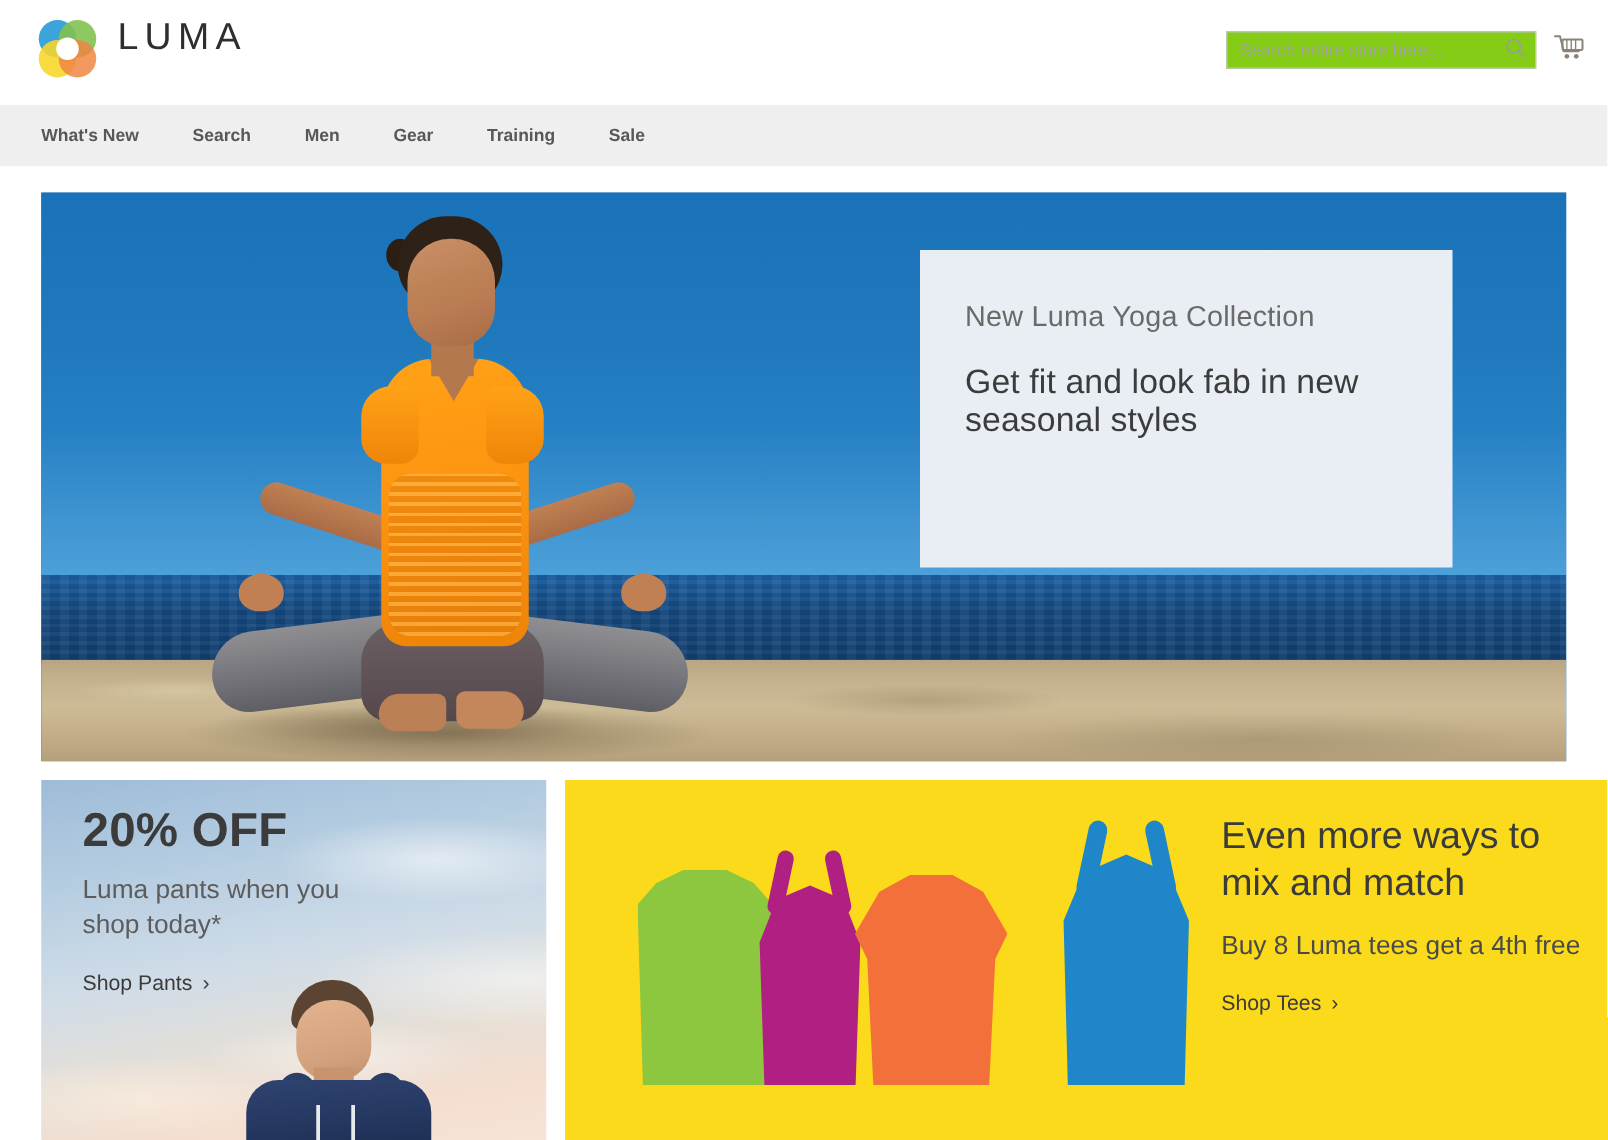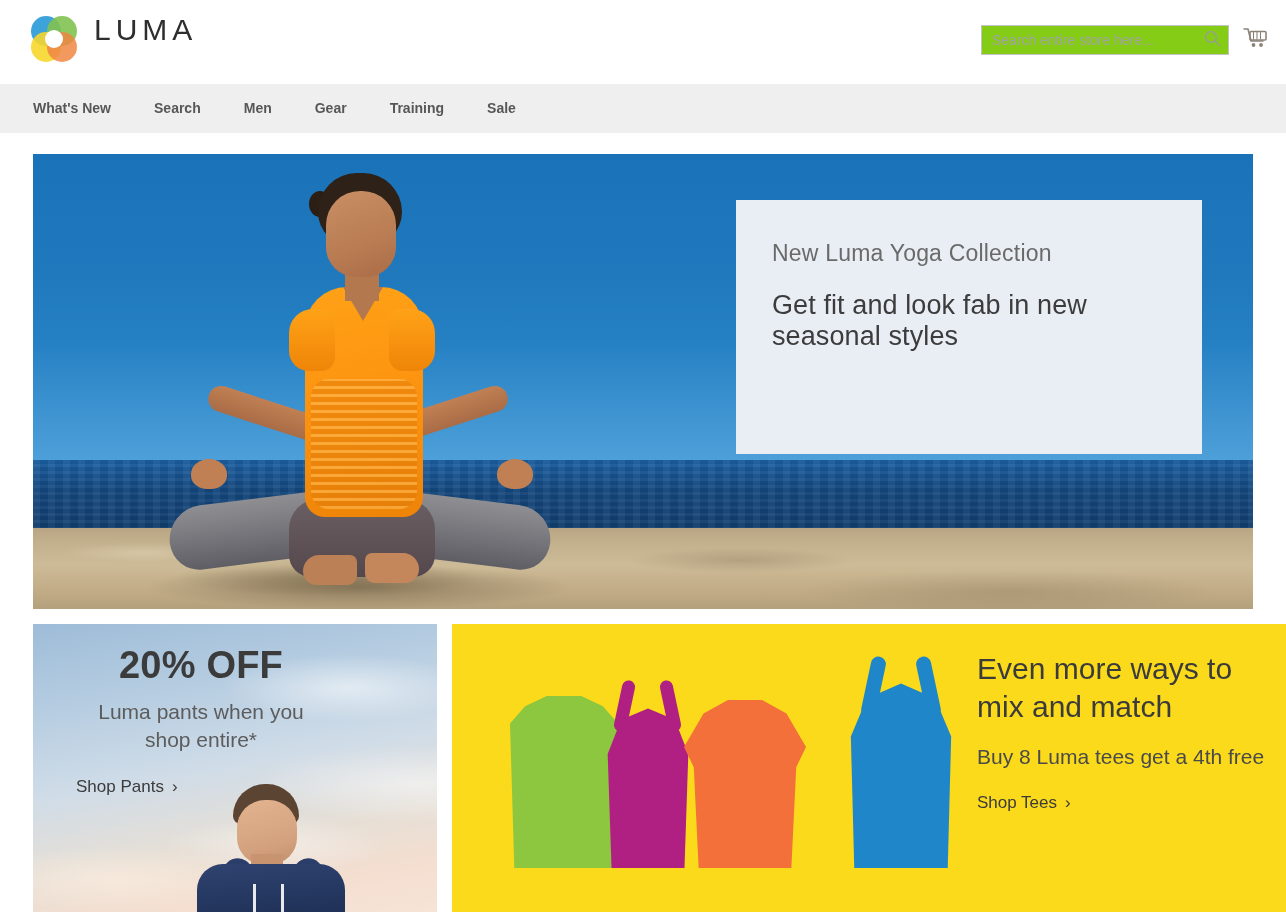--- a/index.html
+++ b/index.html
@@ -181,21 +181,21 @@
     position: absolute; left: 180px; top: 384px; width: 54px; height: 30px;
     background: #c3875b; border-radius: 12px 28px 24px 16px;
   }
   .fig .shadow {
     position: absolute; left: -36px; top: 396px; width: 420px; height: 44px;
     background: radial-gradient(ellipse at center, rgba(70,55,34,0.42) 0%, rgba(70,55,34,0) 72%);
   }
 
   .hero-panel {
     position: absolute; left: 703px; top: 46px;
-    width: 466px; height: 254px;
+    width: 426px; height: 254px;
     background: #e9eef5;
     padding: 40px 40px 0 36px;
   }
   .hero-eyebrow {
     font-size: 23px; color: #6a6a6a; font-weight: 300;
     letter-spacing: .2px; line-height: 1.2;
   }
   .hero-title {
     margin-top: 22px;
     font-size: 27px; color: #3c3c3c; font-weight: 300;
@@ -259,21 +259,21 @@
     background: #2b3e69; border-radius: 16px 16px 0 0;
   }
   .tile-pants .m-hood-l { left: 40px; transform: rotate(-10deg); }
   .tile-pants .m-hood-r { left: 106px; transform: rotate(10deg); }
   .tile-pants .m-string-l, .tile-pants .m-string-r {
     position: absolute; top: 100px; width: 3px; height: 30px; background: #e8e9ea;
   }
   .tile-pants .m-string-l { left: 68px; }
   .tile-pants .m-string-r { left: 96px; }
 
-  .tile-pants-copy { position: absolute; left: 43px; top: 22px; z-index: 3; text-align: center; }
+  .tile-pants-copy { position: absolute; left: 33px; top: 22px; z-index: 3; }
   .pants-head {
     font-size: 38px; font-weight: bold; color: #3b3b3b;
     letter-spacing: .2px; line-height: 1.05;
   }
   .pants-sub {
     margin-top: 12px; font-size: 21px; color: #5c5c5c; font-weight: 300;
     line-height: 1.35; max-width: 250px;
   }
   .pants-link {
     margin-top: 22px; font-size: 17px; color: #3b3b3b; font-weight: 400;
@@ -439,21 +439,21 @@
         <div class="m-hair"></div>
         <div class="m-face"></div>
         <div class="m-neck"></div>
         <div class="m-tee"></div>
         <div class="m-hoodie"></div>
         <div class="m-string-l"></div>
         <div class="m-string-r"></div>
       </div>
       <div class="tile-pants-copy">
         <div class="pants-head">20% OFF</div>
-        <div class="pants-sub">Luma pants when you shop entire*</div>
+        <div class="pants-sub">Luma pants when you shop today*</div>
         <div class="pants-link">
           <span>Shop Pants</span>
           <span class="chev">›</span>
         </div>
       </div>
     </div>
 
     <div class="tile-tees">
       <div class="shirts">
         <div class="shirt shirt-green"></div>

